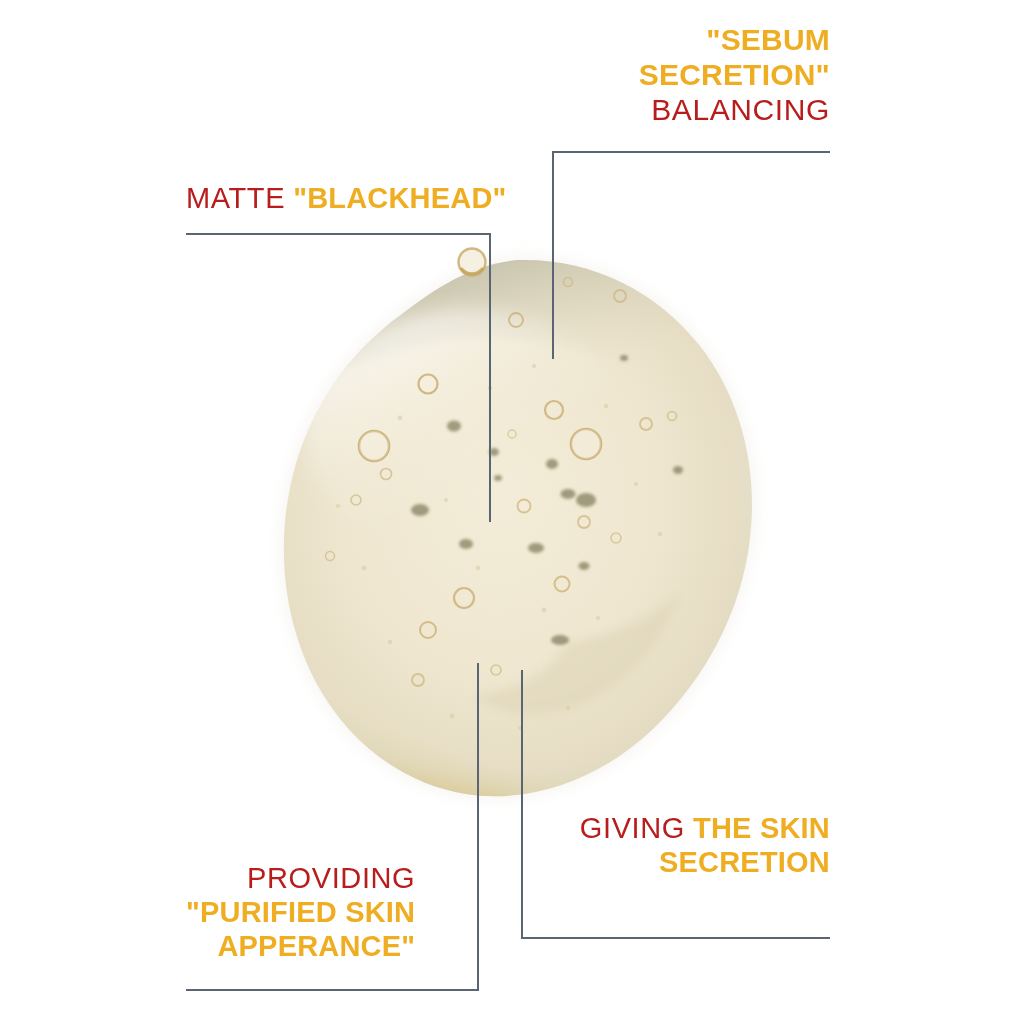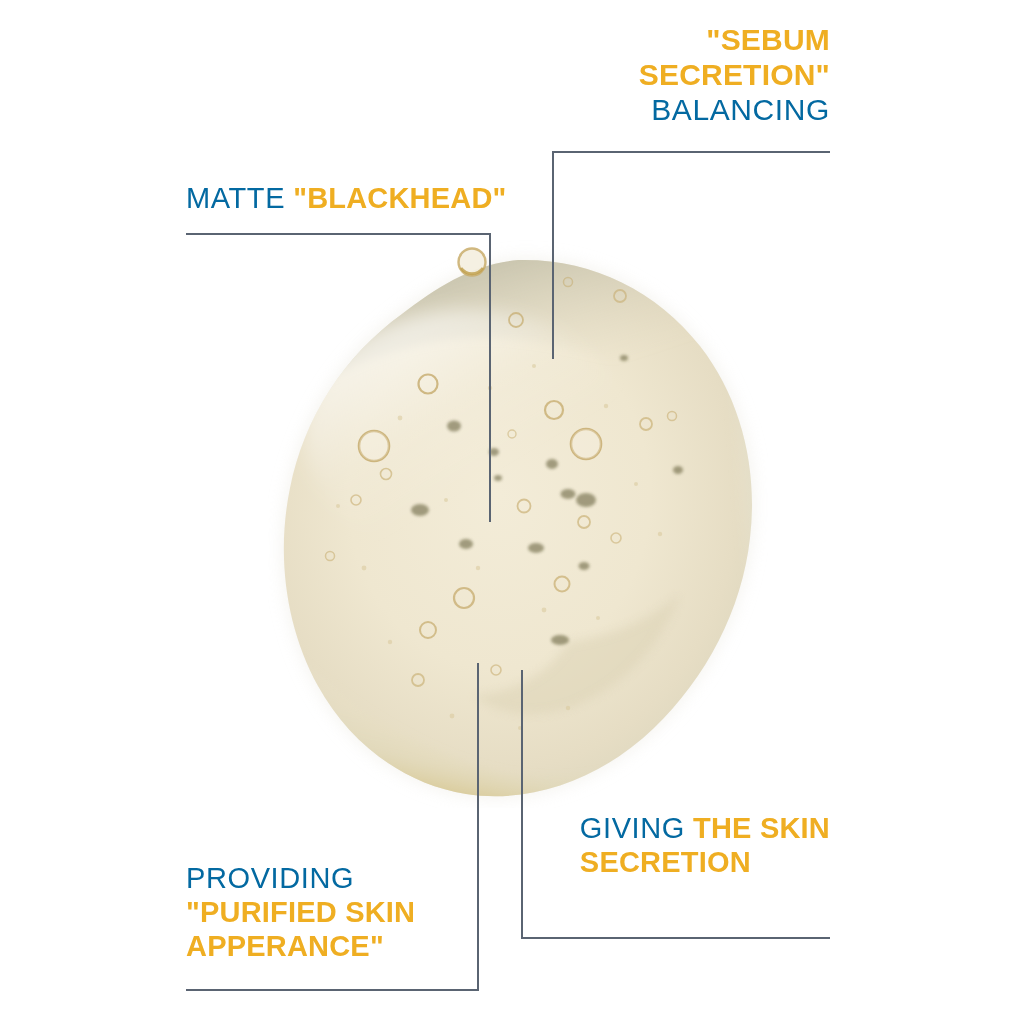--- a/index.html
+++ b/index.html
@@ -18,26 +18,26 @@
 
   
   .conn { position:absolute; background:#5a6472; }
   .conn.h { height:1.6px; }
   .conn.v { width:1.6px; }
 
   
   .callout { position:absolute; line-height:1.17; }
   .callout .ln { white-space:nowrap; }
   .tx-gold  { color:#efae22; font-weight:700; letter-spacing:.2px; }
-  .tx-teal  { color:#0369a1; font-weight:300; letter-spacing:.6px; }
+  .tx-teal  { color:#b91c1c; font-weight:300; letter-spacing:.6px; }
 
   #co-sebum   { right:194px; top:22px;  text-align:right; font-size:30px; }
   #co-black   { left:186px;  top:182px; text-align:left;  font-size:29px; }
-  #co-provide { left:186px;  top:862px; text-align:left;  font-size:29px; }
-  #co-matte   { right:194px; top:812px; font-size:29px; }
+  #co-provide { left:186px;  top:862px; text-align:right;  font-size:29px; }
+  #co-matte   { right:194px; top:812px; text-align:right; font-size:29px; }
 </style>
 </head>
 <body>
 
 <div id="stage">
 
   <div class="blob-wrap">
     <svg class="blob-svg" viewBox="0 0 500 570" xmlns="http://www.w3.org/2000/svg">
       <defs>
         <radialGradient id="gBody" cx="46%" cy="44%" r="62%">

